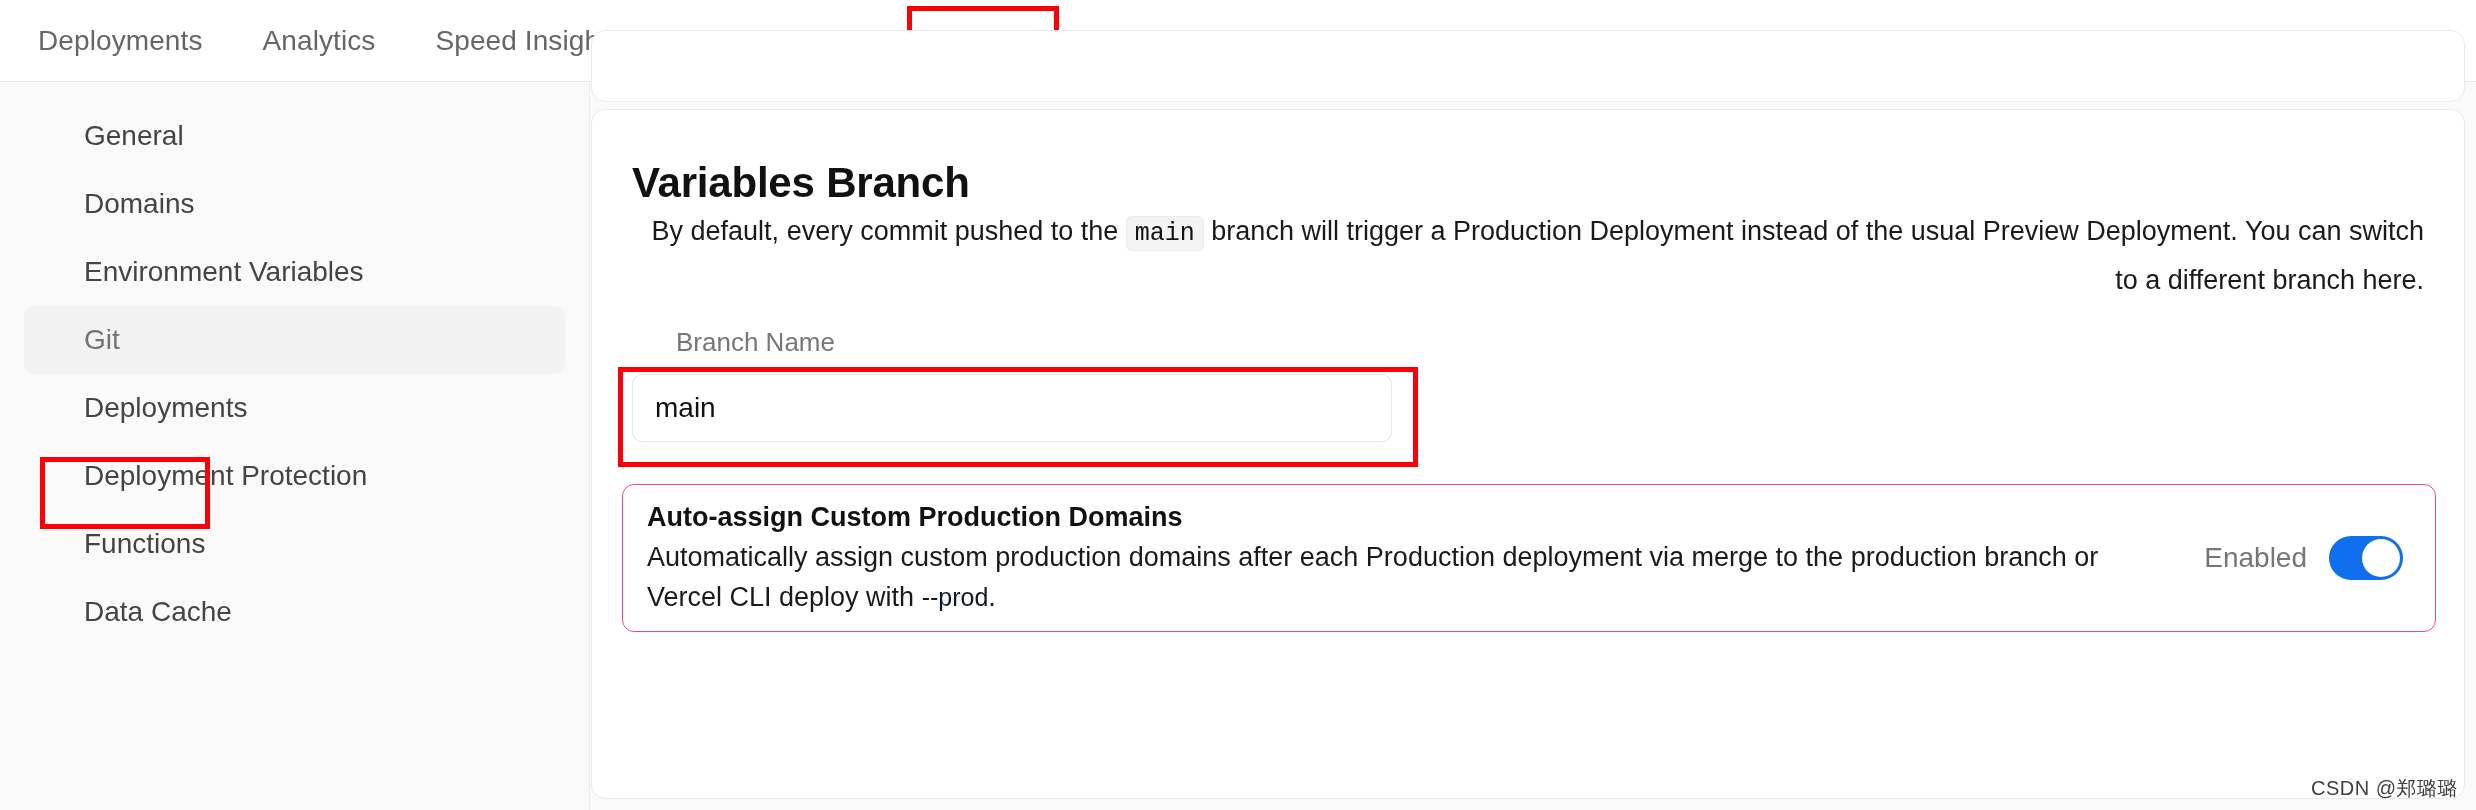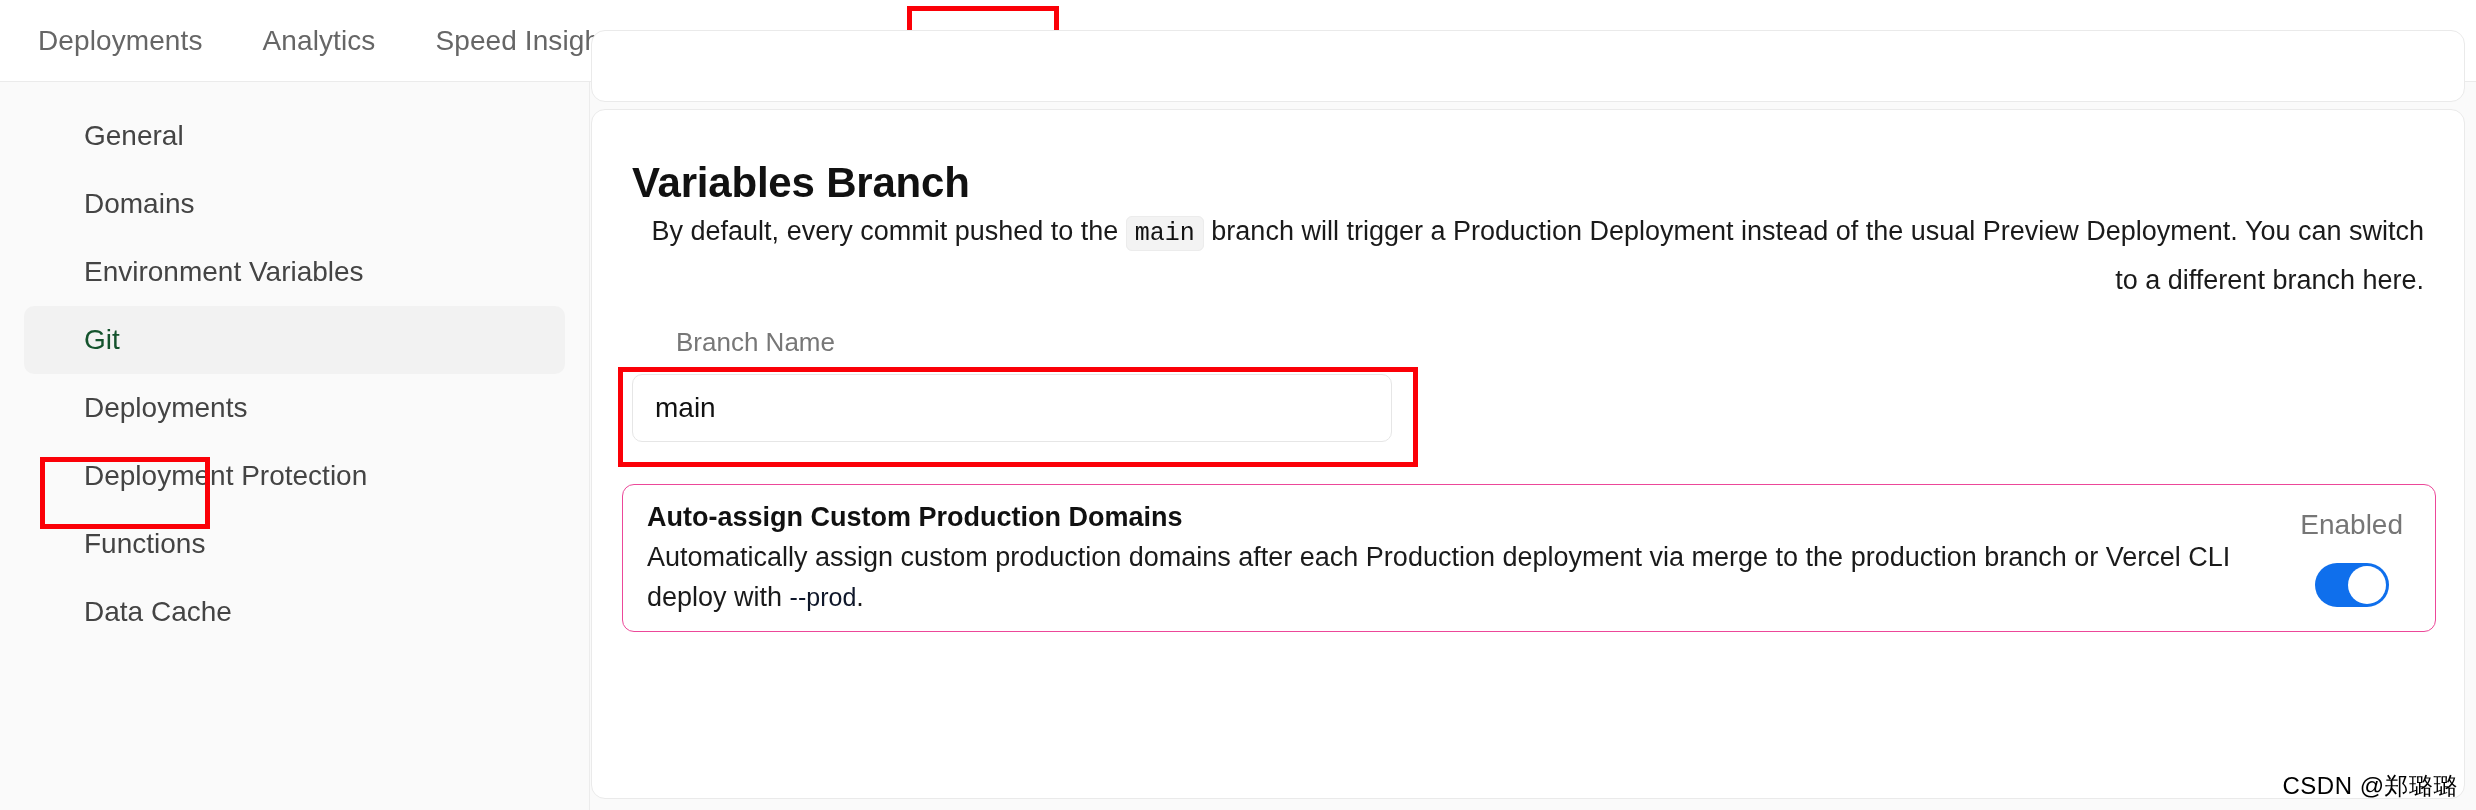--- a/index.html
+++ b/index.html
@@ -62,21 +62,21 @@
     padding: 17px 0 17px 60px;
     font-size: 28px;
     line-height: 34px;
     color: #444444;
     border-radius: 10px;
     cursor: pointer;
     white-space: nowrap;
   }
   .side-item.active {
     background: #f2f2f2;
-    color: #14532d;
+    color: #737373;
   }
   .redbox-git {
     position: absolute;
     left: 40px; top: 375px; width: 170px; height: 72px;
     border: 5px solid #fb0007;
     pointer-events: none;
   }
 
   
   .main {
@@ -171,40 +171,40 @@
     padding: 0 32px 0 24px;
   }
   .subcard-text { flex: 1; padding-right: 28px; }
   .subcard-title {
     font-size: 27px; line-height: 36px; font-weight: 700; color: #111111;
   }
   .subcard-desc {
     margin-top: 2px;
     font-size: 27px; line-height: 40px; color: #1a1a1a;
   }
-  .toggle-wrap { display: flex; align-items: center; gap: 22px; flex-shrink: 0; flex-direction: column; }
+  .toggle-wrap { display: flex; align-items: center; gap: 22px; flex-shrink: 0; }
   .toggle-label { font-size: 28px; color: #767676; }
   .toggle {
     position: relative;
     width: 74px; height: 44px;
     border-radius: 22px;
     background: #0f6fec;
     cursor: pointer;
     flex-shrink: 0;
   }
   .toggle .knob {
     position: absolute; top: 3px; left: 33px;
     width: 38px; height: 38px;
     border-radius: 50%;
     background: #ffffff;
   }
 
   .watermark {
     position: absolute; right: 18px; bottom: 8px;
-    font-size: 24px; color: #000000;
+    font-size: 20px; color: #404040;
     letter-spacing: .5px;
     white-space: nowrap;
   }
 </style>
 </head>
 <body>
 
 <div id="root">
 
   <div class="topnav">

